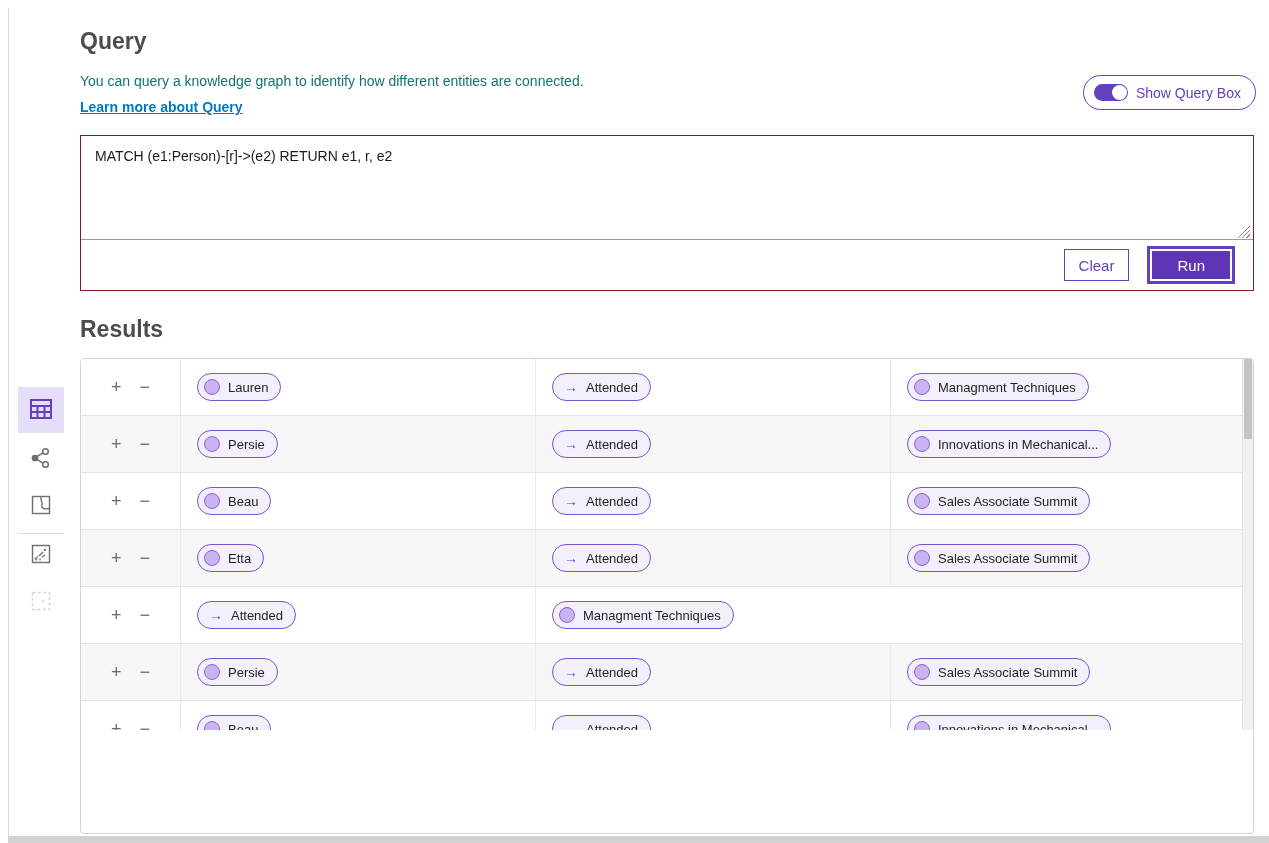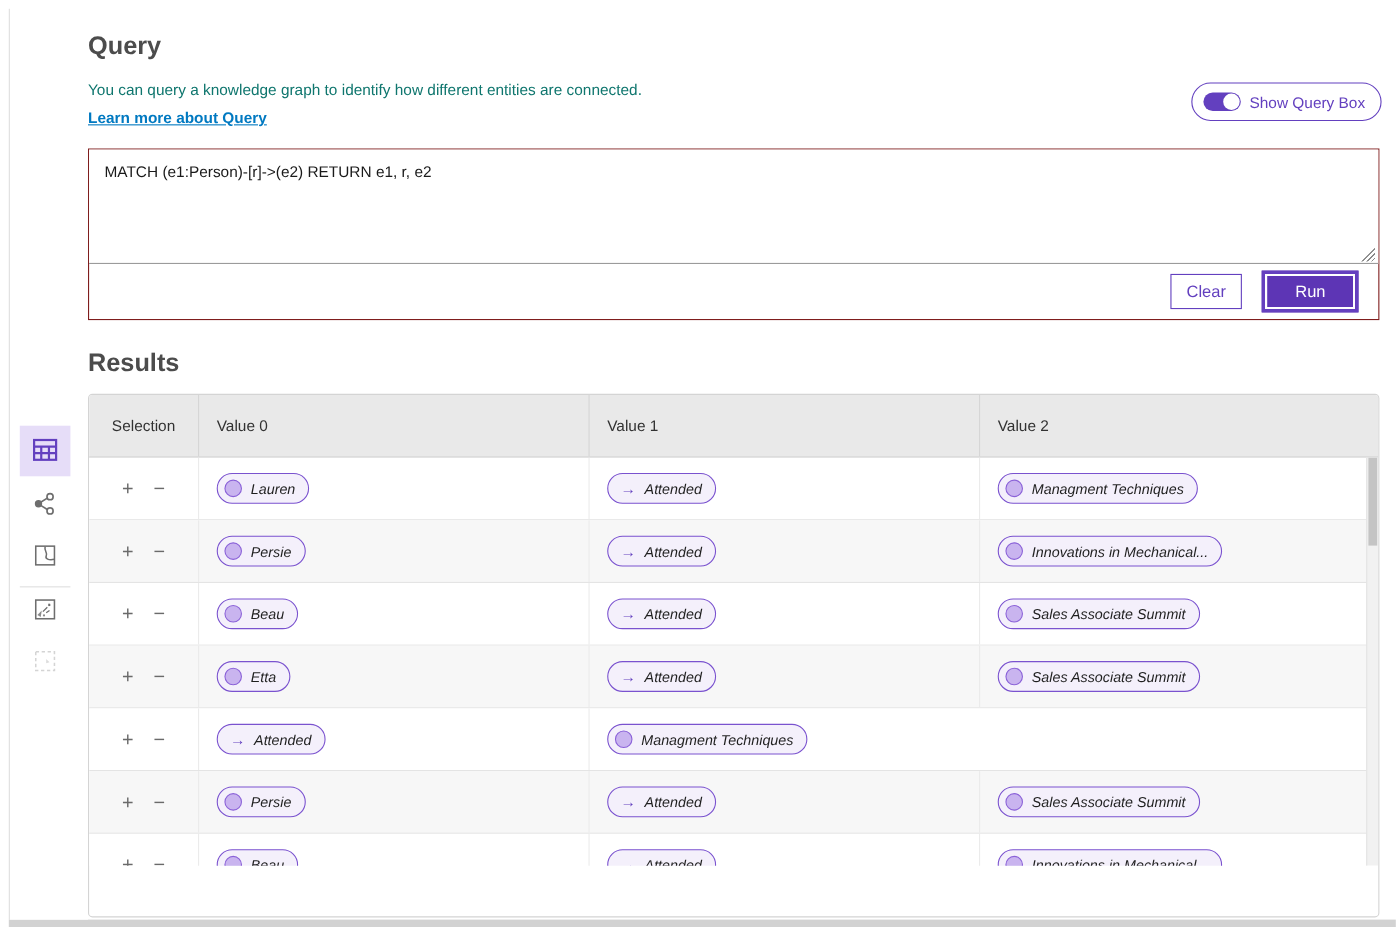--- a/index.html
+++ b/index.html
@@ -61,21 +61,21 @@
   .trow { display:grid; grid-template-columns:100px 355px 355px 1fr; height:57px;
     border-bottom:1px solid #e4e4e4; background:#fff; }
   .trow.alt { background:#f7f7f7; }
   .cell { display:flex; align-items:center; padding-left:16px; border-right:1px solid #ebebeb; overflow:hidden; }
   .cell:last-child { border-right:none; }
   .cell.sel { justify-content:center; gap:14px; padding-left:0; }
   .sel-btn { background:none; border:none; color:#6a6a6a; font-size:18px; line-height:1;
     cursor:pointer; font-family:inherit; padding:2px; }
 
   .chip { display:inline-flex; align-items:center; gap:8px; height:28px; padding:0 12px 0 6px;
-    background:#f4f0fb; border:1px solid #7a52cf; border-radius:14px; cursor:pointer; white-space:nowrap;font-style:italic; }
+    background:#f4f0fb; border:1px solid #7a52cf; border-radius:14px; cursor:pointer; white-space:nowrap; }
   .chip-circle { width:16px; height:16px; border-radius:50%; background:#c9b4ef; border:1px solid #8b62d8; }
   .chip-arrow { color:#6340bf; font-size:14px; margin-left:5px; }
   .chip-label { font-size:13px; color:#1f1f1f; }
 
   .vscroll { position:absolute; right:0; top:0; bottom:0; width:11px; background:#f1f1f1;
     border-left:1px solid #e3e3e3; }
   .vscroll .thumb { position:absolute; top:0; left:1px; right:1px; height:80px; background:#c4c4c4; }
 
   .pagination { height:47px; border-top:1px solid #d4d4d4; display:flex; align-items:center;
     justify-content:flex-end; gap:14px; padding-right:22px; background:#fff; }
@@ -160,26 +160,20 @@
   <div class="resize-handle"></div>
   <div class="query-footer">
     <button class="btn-clear">Clear</button>
     <button class="btn-run">Run</button>
   </div>
 </div>
 
 <h2 class="results-title">Results</h2>
 
 <div class="table-wrap">
-  <div class="thead">
-    <div class="th sel">Selection</div>
-    <div class="th">Value 0</div>
-    <div class="th">Value 1</div>
-    <div class="th">Value 2</div>
-  </div>
 
   <div class="tbody">
 
     <div class="trow">
       <div class="cell sel">
         <button class="sel-btn">+</button>
         <button class="sel-btn">−</button>
       </div>
       <div class="cell">
         <span class="chip">

